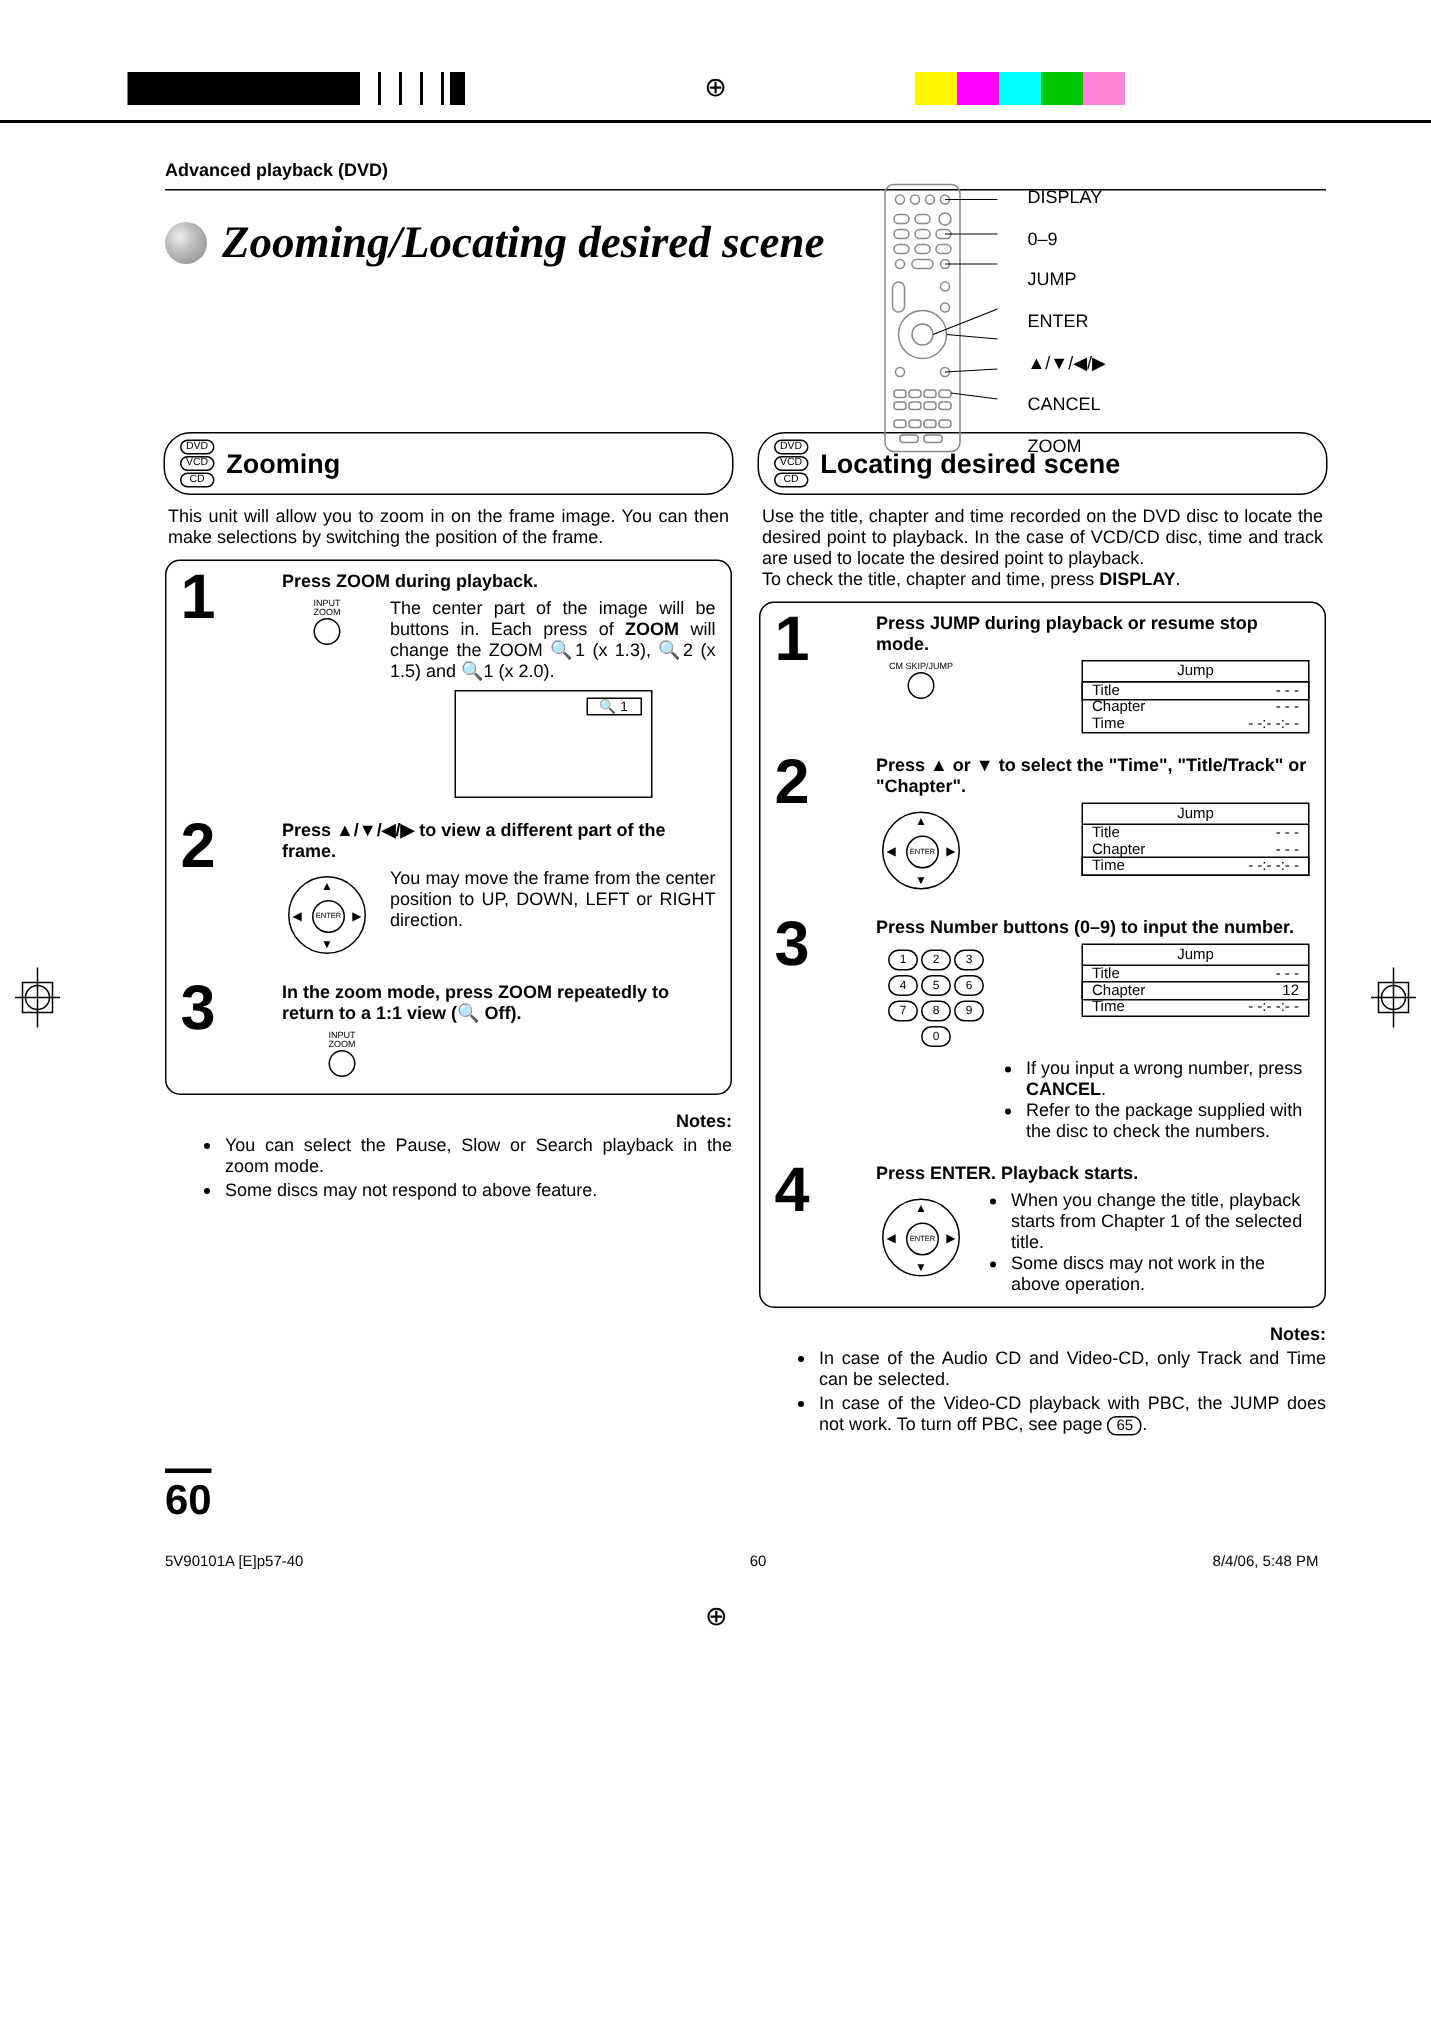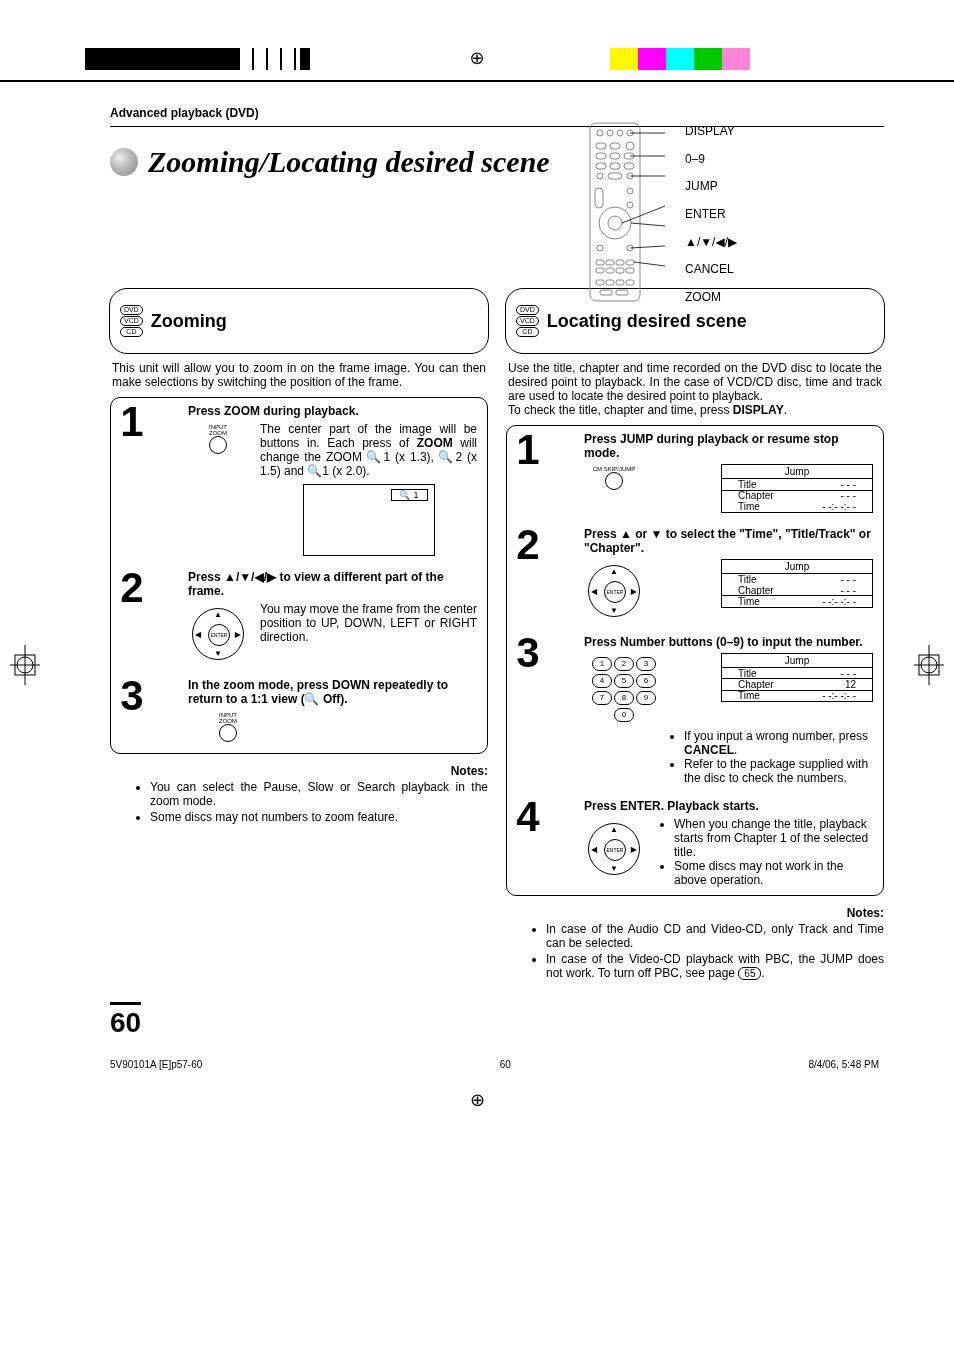--- a/index.html
+++ b/index.html
@@ -118,21 +118,21 @@
   }
   .section-box {
     border: 1px solid #000;
     border-radius: 10px;
     margin-bottom: 10px;
   }
   .section-header {
     border: 1px solid #000;
     border-radius: 18px;
     margin: -1px;
-    padding: 16px 10px;
+    padding: 4px 10px;
     font-weight: bold;
     font-size: 18px;
     display: flex;
     align-items: center;
     gap: 8px;
     background: #fff;
   }
   .disc-badges {
     display: inline-flex;
     flex-direction: column;
@@ -227,21 +227,21 @@
     font-size: 10px;
   }
   .jump-table .jhead {
     text-align: center;
     padding: 1px 0;
     border-bottom: 1px solid #000;
   }
   .jump-table .jrow {
     display: flex;
     justify-content: space-between;
-    padding: 0 16px;
+    padding: 0 6px;
   }
   .jump-table .jrow.hi {
     border: 1px solid #000;
     margin: -1px;
   }
   .tiny-btn {
     display: inline-block;
     border: 1px solid #000;
     border-radius: 10px;
     width: 18px;
@@ -486,34 +486,34 @@
                 </div>
               </div>
               <div class="step-text">You may move the frame from the center position to UP, DOWN, LEFT or RIGHT direction.</div>
             </div>
           </div>
         </div>
 
         <div class="step">
           <div class="step-num">3</div>
           <div class="step-content">
-            <div class="step-title">In the zoom mode, press DOWN repeatedly to return to a 1:1 view (🔍 Off).</div>
+            <div class="step-title">In the zoom mode, press ZOOM repeatedly to return to a 1:1 view (🔍 Off).</div>
             <div class="step-icon" style="margin-left:10px;">
               <div style="font-size:6px;white-space:pre-line;">INPUT
 ZOOM</div>
               <span class="circle-btn"></span>
             </div>
           </div>
         </div>
       </div>
 
       <div class="notes-head">Notes:</div>
       <ul class="notes-list">
         <li>You can select the Pause, Slow or Search playback in the zoom mode.</li>
-        <li>Some discs may not numbers to zoom feature.</li>
+        <li>Some discs may not respond to above feature.</li>
       </ul>
     </div>
 
     <div class="col">
       <div class="section-header">
         <span class="disc-badges">
           <span>DVD</span>
           <span>VCD</span>
           <span>CD</span>
         </span>
@@ -656,18 +656,18 @@
       <ul class="notes-list">
         <li>In case of the Audio CD and Video-CD, only Track and Time can be selected.</li>
         <li><span>In case of the Video-CD playback with PBC, the JUMP does not work. To turn off PBC, see page </span><span class="pageref">65</span>.</li>
       </ul>
     </div>
   </div>
 
   <div class="page-num">60</div>
 
   <div class="footer">
-    <span>5V90101A [E]p57-60</span>
+    <span>5V90101A [E]p57-40</span>
     <span>60</span>
     <span>8/4/06, 5:48 PM</span>
     <span class="regmark2">⊕</span>
   </div>
 </div>
 
 </body></html>

